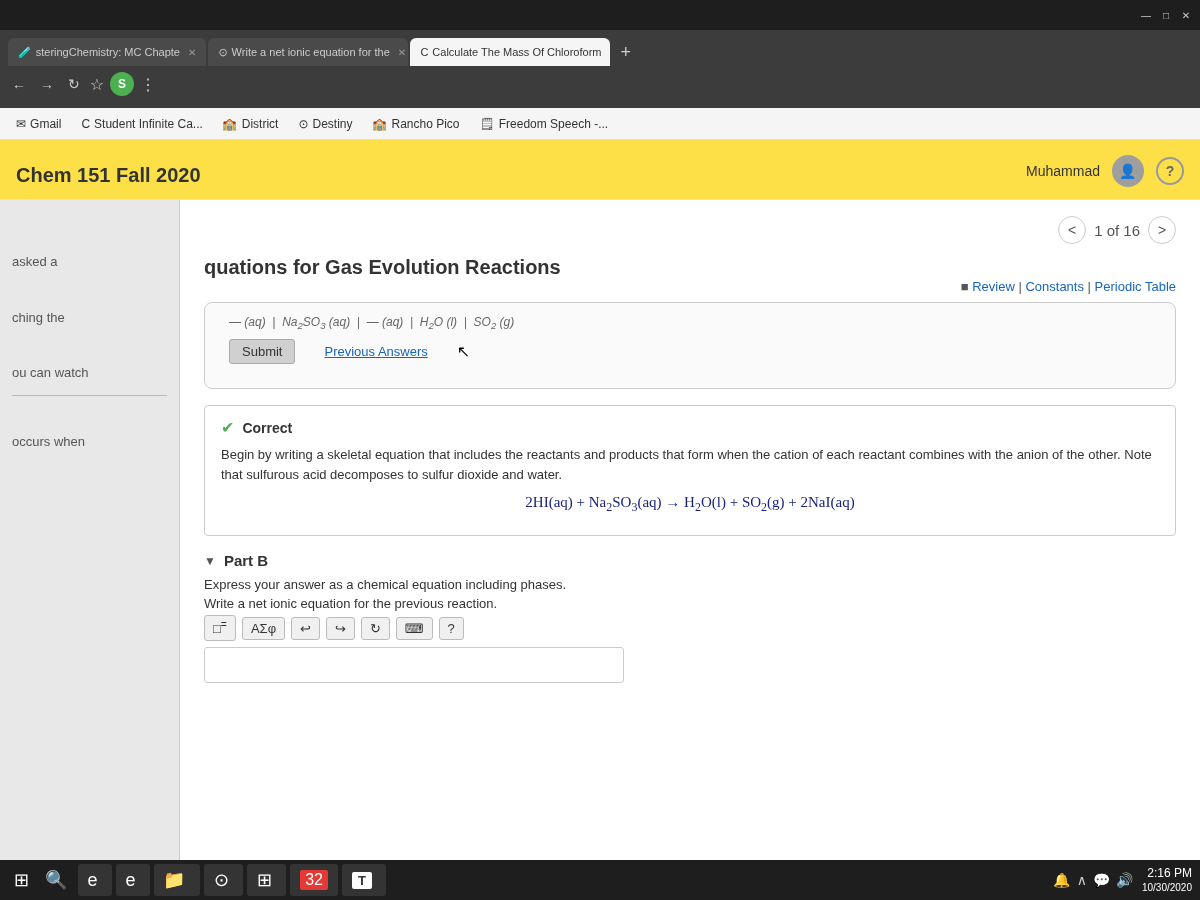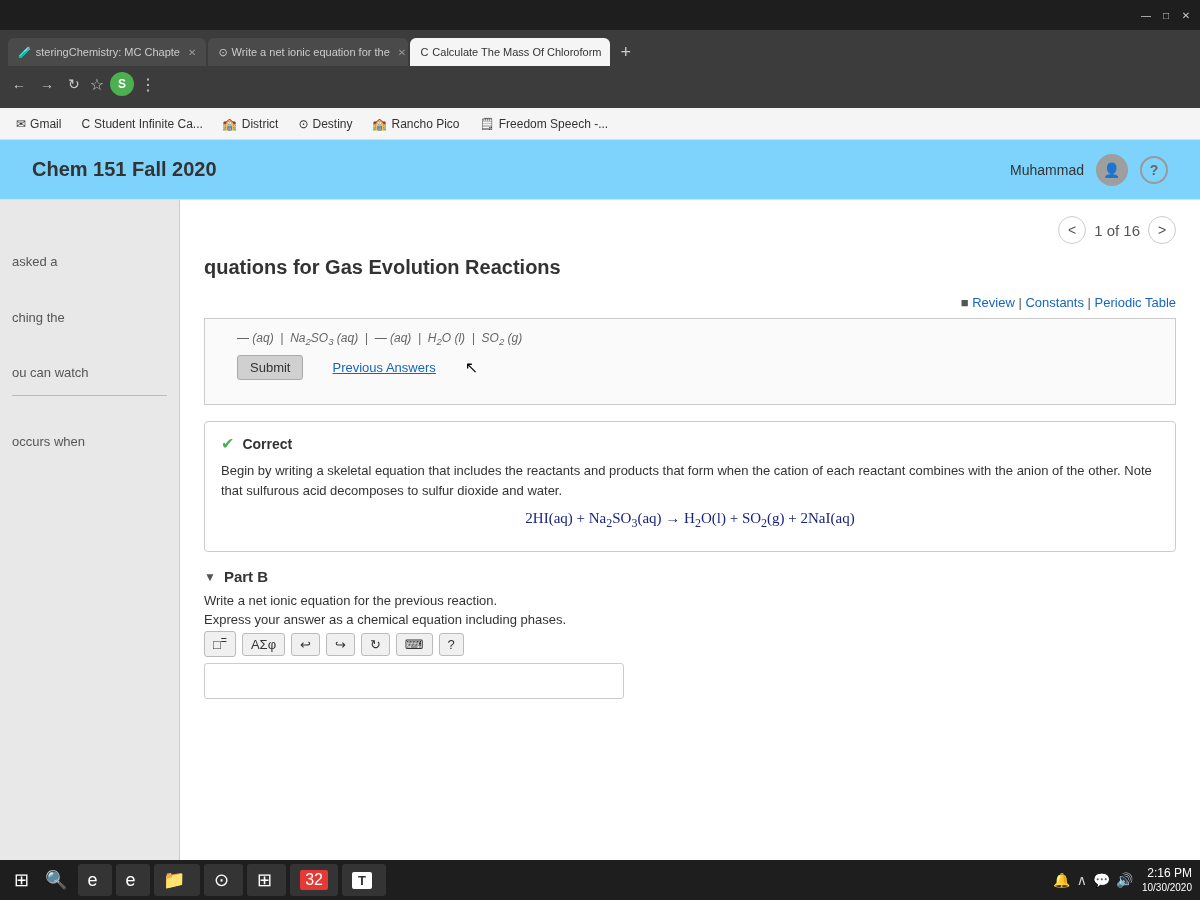--- a/index.html
+++ b/index.html
@@ -154,25 +154,25 @@
       font-size: 12px;
       color: #333;
       cursor: pointer;
       border-radius: 4px;
       white-space: nowrap;
     }
     .bookmark-icon { font-size: 12px; }
 
     
     .app-header {
-      background: #7dd3fc;
+      background: #fde047;
       border-bottom: 1px solid #e0e0e0;
-      padding: 12px 32px;
-      display: flex;
-      align-items: center;
+      padding: 12px 16px;
+      display: flex;
+      align-items: flex-end;
       justify-content: space-between;
       height: 60px;
     }
     .app-title {
       font-size: 20px;
       font-weight: bold;
       color: #333;
     }
     .header-right {
       display: flex;
@@ -254,40 +254,39 @@
     }
     .page-nav-text {
       font-size: 15px;
       color: #555;
     }
 
     .section-title {
       font-size: 20px;
       font-weight: bold;
       color: #333;
-      margin-bottom: 16px;
     }
 
     .review-links {
       text-align: right;
       font-size: 13px;
       color: #555;
       margin-bottom: 8px;
     }
     .review-links a {
       color: #1565c0;
       text-decoration: none;
       cursor: pointer;
     }
 
     
     .question-box {
       border: 1px solid #ccc;
-      border-radius: 0;
-      padding: 12px 32px;
+      border-radius: 8px;
+      padding: 12px 24px;
       margin-bottom: 16px;
       background: #fafafa;
     }
 
     .answer-row {
       display: flex;
       align-items: center;
       gap: 8px;
       margin-bottom: 8px;
     }
@@ -604,22 +603,22 @@
       <div class="equation-display">
         2HI(aq) + Na<sub>2</sub>SO<sub>3</sub>(aq) → H<sub>2</sub>O(l) + SO<sub>2</sub>(g) + 2NaI(aq)
       </div>
     </div>
 
     <div class="part-b">
       <div class="part-b-header">
         <span class="part-b-triangle">▼</span>
         <span class="part-b-title">Part B</span>
       </div>
+      <p class="part-b-instruction">Express your answer as a chemical equation including phases.</p>
       <p class="part-b-instruction">Write a net ionic equation for the previous reaction.</p>
-      <p class="part-b-instruction">Express your answer as a chemical equation including phases.</p>
 
       <div class="math-toolbar">
         <button class="math-btn">□<sup>=</sup></button>
         <button class="math-btn">ΑΣφ</button>
         <button class="math-btn">↩</button>
         <button class="math-btn">↪</button>
         <button class="math-btn">↻</button>
         <button class="math-btn">⌨</button>
         <button class="math-btn">?</button>
       </div>

